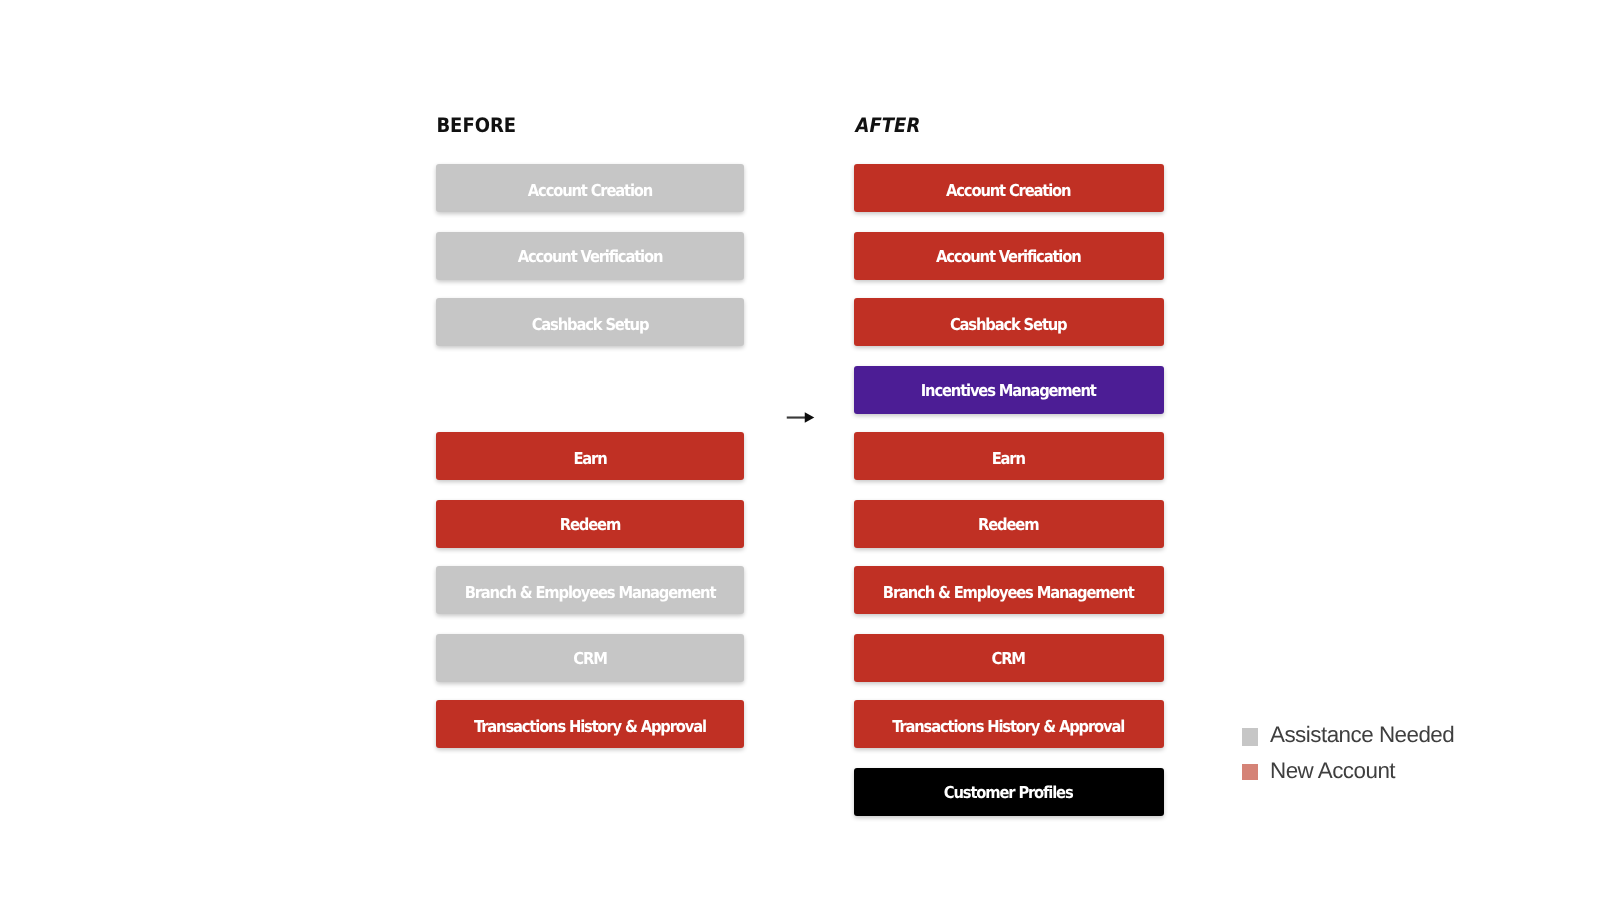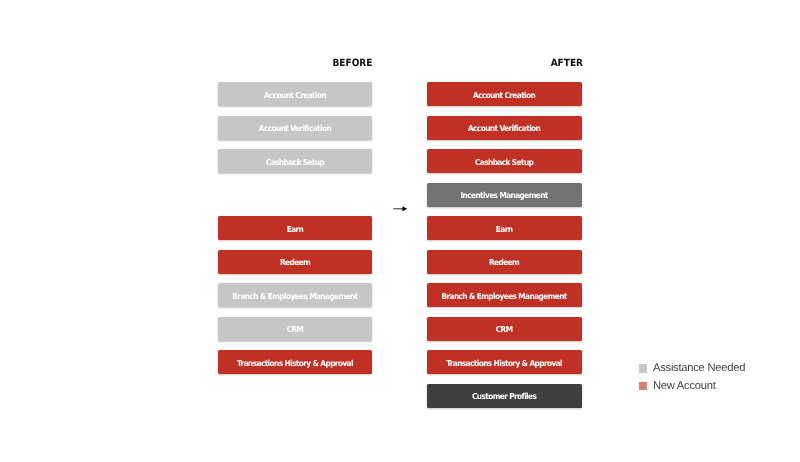--- a/index.html
+++ b/index.html
@@ -25,21 +25,21 @@
   }
   .col-title {
     -webkit-font-smoothing: antialiased;
     position: absolute;
     font-family: "DejaVu Sans", sans-serif;
     font-stretch: condensed;
     font-size: 10px;
     font-weight: 700;
     letter-spacing: 0px;
     color: #111111;
-    text-align: right;
+    text-align: left;
     white-space: nowrap;
     line-height: 12px;
   }
   #title-before { left: 218.2px; width: 154.2px; top: 57.8px; }
   #title-after  { left: 427.8px; width: 155.2px; top: 57.8px; }
 
   .column { position: absolute; }
   #col-before { left: 218.2px; top: 82px; width: 154.2px; }
   #col-after  { left: 426.8px; top: 82px; width: 155.2px; }
 
@@ -83,21 +83,20 @@
 
   #legend {
     position: absolute;
     left: 621px;
     top: 359.5px;
   }
   .legend-row {
     display: flex;
     align-items: center;
     height: 17.8px;
-    margin-left: 18px;
   }
   .legend-swatch {
     width: 8.4px;
     height: 8.4px;
     flex: 0 0 auto;
     margin-right: 5.6px;
   }
   .legend-label {
     -webkit-font-smoothing: antialiased;
     font-size: 11.2px;
@@ -106,21 +105,21 @@
     line-height: 13px;
     letter-spacing: -0.25px;
   }
 </style>
 </head>
 <body style="background: rgb(255, 255, 255);">
 
 <div class="canvas">
 
   <div class="col-title" id="title-before" style="color: rgb(17, 17, 17);">BEFORE</div>
-  <div class="col-title" id="title-after" style="color: rgb(17, 17, 17);">AFTER</div>
+  <div class="col-title" id="title-after" style="color: rgb(17, 17, 17); font-style: italic;">AFTER</div>
 
   <div class="column" id="col-before">
       <div class="bar gray" style="background: rgb(198, 198, 198);">
         <span class="bar-label" style="color: rgb(255, 255, 255);">Account Creation</span>
       </div>
       <div class="bar gray" style="background: rgb(198, 198, 198);">
         <span class="bar-label" style="color: rgb(255, 255, 255);">Account Verification</span>
       </div>
       <div class="bar gray" style="background: rgb(198, 198, 198);">
         <span class="bar-label" style="color: rgb(255, 255, 255);">Cashback Setup</span>
@@ -146,39 +145,39 @@
   <div class="column" id="col-after">
       <div class="bar red" style="background: rgb(192, 48, 36);">
         <span class="bar-label" style="color: rgb(255, 255, 255);">Account Creation</span>
       </div>
       <div class="bar red" style="background: rgb(192, 48, 36);">
         <span class="bar-label" style="color: rgb(255, 255, 255);">Account Verification</span>
       </div>
       <div class="bar red" style="background: rgb(192, 48, 36);">
         <span class="bar-label" style="color: rgb(255, 255, 255);">Cashback Setup</span>
       </div>
-      <div class="bar pink" style="background: #737373;">
+      <div class="bar pink" style="background: #4c1d95;">
         <span class="bar-label" style="color: rgb(255, 255, 255);">Incentives Management</span>
       </div>
       <div class="bar red" style="background: rgb(192, 48, 36);">
         <span class="bar-label" style="color: rgb(255, 255, 255);">Earn</span>
       </div>
       <div class="bar red" style="background: rgb(192, 48, 36);">
         <span class="bar-label" style="color: rgb(255, 255, 255);">Redeem</span>
       </div>
       <div class="bar red" style="background: rgb(192, 48, 36);">
         <span class="bar-label" style="color: rgb(255, 255, 255);">Branch &amp; Employees Management</span>
       </div>
       <div class="bar red" style="background: rgb(192, 48, 36);">
         <span class="bar-label" style="color: rgb(255, 255, 255);">CRM</span>
       </div>
       <div class="bar red" style="background: rgb(192, 48, 36);">
         <span class="bar-label" style="color: rgb(255, 255, 255);">Transactions History &amp; Approval</span>
       </div>
-      <div class="bar pink" style="background: #404040;">
+      <div class="bar pink" style="background: #000000;">
         <span class="bar-label" style="color: rgb(255, 255, 255);">Customer Profiles</span>
       </div>
     </div>
 
   <div id="arrow">
     <svg width="15" height="11" viewBox="0 0 32 22" aria-hidden="true">
       <path d="M0.8 14.7 L22.5 14.7 L22.5 17.0 L0.8 17.0 Z" fill="#3a3a3a"></path>
       <path d="M20.0 10.2 L30.2 15.85 L20.0 21.5 Z" fill="#0d0d0d"></path>
     </svg>
   </div>

